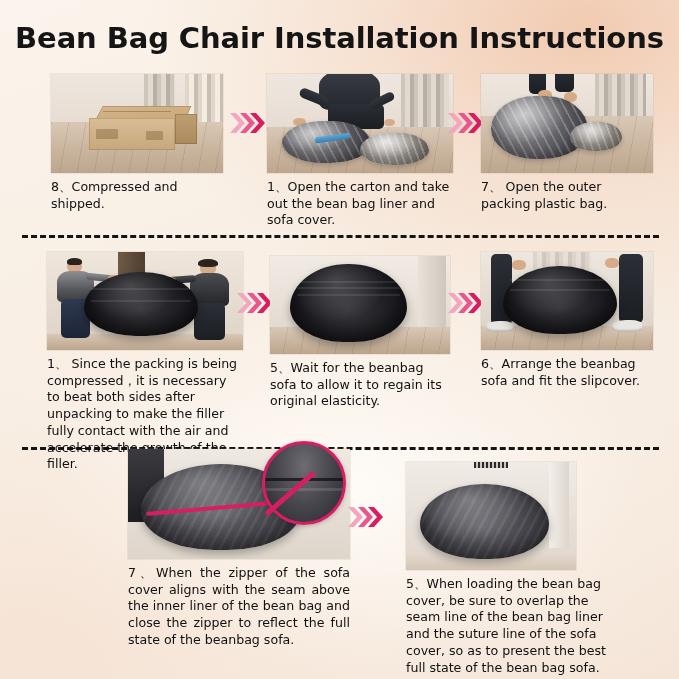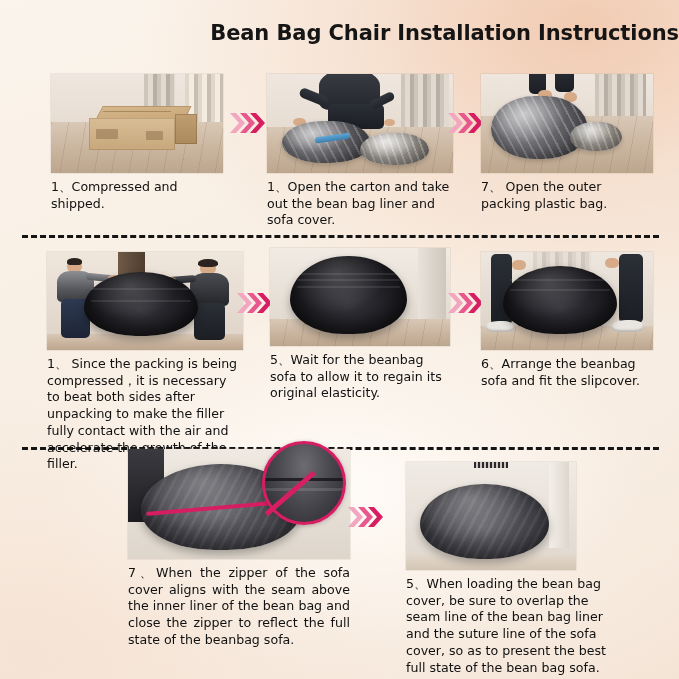--- a/index.html
+++ b/index.html
@@ -24,22 +24,22 @@
       linear-gradient(160deg, #fbf4ec 0%, #f8eee3 42%, #f7ece1 70%, #f4e4d6 100%);
     overflow: hidden;
   }
 
   
   .title {
     position: absolute;
     left: 0;
     top: 21px;
     width: 679px;
-    text-align: right;
-    font-size: 21px;
+    text-align: center;
+    font-size: 29px;
     font-weight: bold;
     letter-spacing: -0.1px;
     color: #151515;
     font-family: "DejaVu Sans", sans-serif;
   }
 
   
   .divider {
     position: absolute;
     left: 22px;
@@ -266,21 +266,21 @@
         <div class="floor" style="height:52%;"></div>
         <div class="floorlines" style="height:52%;"></div>
         <div class="box-top" style="left:28%; top:32%; width:52%; height:14%;"></div>
         <div class="box-front" style="left:22%; top:44%; width:50%; height:33%;"></div>
         <div class="box-side" style="left:72%; top:40%; width:13%; height:31%;"></div>
         <div class="box-seam" style="left:30%; top:37%; width:40%; height:1px;"></div>
         <div class="box-label" style="left:26%; top:56%; width:13%; height:10%;"></div>
         <div class="box-label" style="left:55%; top:58%; width:10%; height:9%;"></div>
       </div>
     </div>
-    <div class="caption">1、Compressed and shipped.</div>
+    <div class="caption">8、Compressed and shipped.</div>
   </div>
 
   <div class="arrow" style="left:229px; top:110px;">
     <svg viewBox="0 0 38 26" width="38" height="26" aria-hidden="true">
       <path d="M1 3 L10 13 L1 23 L7 23 L16 13 L7 3 Z" fill="#f2a6c0"></path>
       <path d="M11 3 L20 13 L11 23 L17 23 L26 13 L17 3 Z" fill="#e8578d"></path>
       <path d="M21 3 L30 13 L21 23 L27 23 L36 13 L27 3 Z" fill="#d81e63"></path>
     </svg>
   </div>
 
@@ -362,21 +362,21 @@
   </div>
 
   <div class="arrow" style="left:236px; top:290px;">
     <svg viewBox="0 0 38 26" width="38" height="26" aria-hidden="true">
       <path d="M1 3 L10 13 L1 23 L7 23 L16 13 L7 3 Z" fill="#f2a6c0"></path>
       <path d="M11 3 L20 13 L11 23 L17 23 L26 13 L17 3 Z" fill="#e8578d"></path>
       <path d="M21 3 L30 13 L21 23 L27 23 L36 13 L27 3 Z" fill="#d81e63"></path>
     </svg>
   </div>
 
-  <div class="step" style="left:270px; top:248px; width:180px;">
+  <div class="step" style="left:270px; top:256px; width:180px;">
     <div class="photo" style="height:98px;">
       <div class="scene">
         <div class="wall" style="height:72%; background:linear-gradient(180deg,#f1ebe4 0%,#e3dbd1 100%);"></div>
         <div style="position:absolute; right:2%; top:0; width:16%; height:72%; background:linear-gradient(90deg,#e8e2da,#cfc7bd);"></div>
         <div class="floor" style="height:28%;"></div>
         <div class="floorlines" style="height:28%;"></div>
         <div class="beanbag" style="left:11%; top:8%; width:65%; height:80%;">
           <div class="crease" style="top:22%;"></div>
           <div class="crease" style="top:30%;"></div>
           <div class="crease" style="top:39%;"></div>

